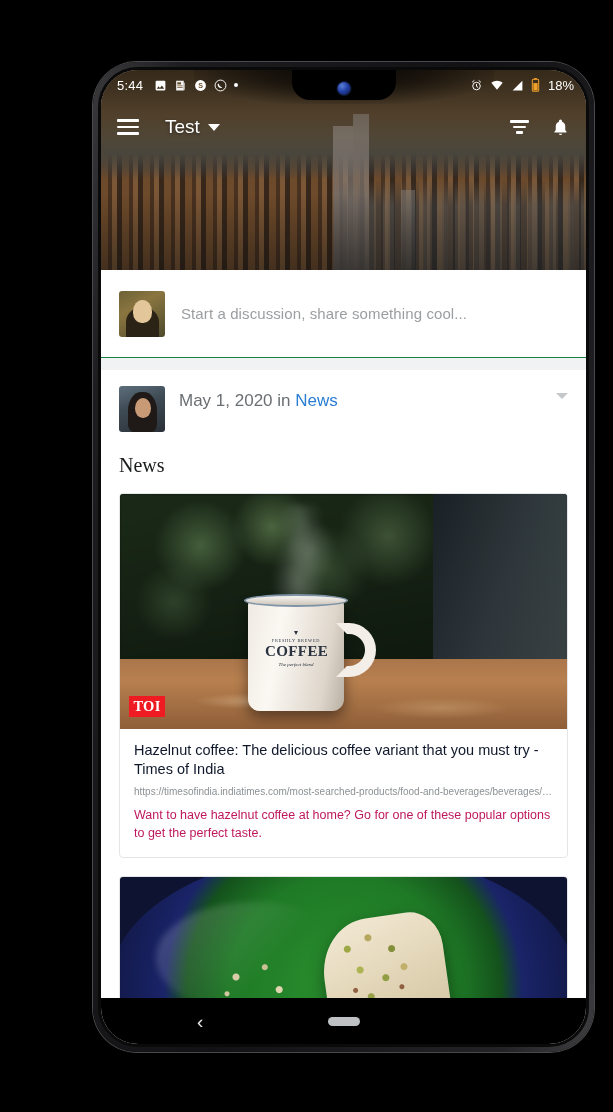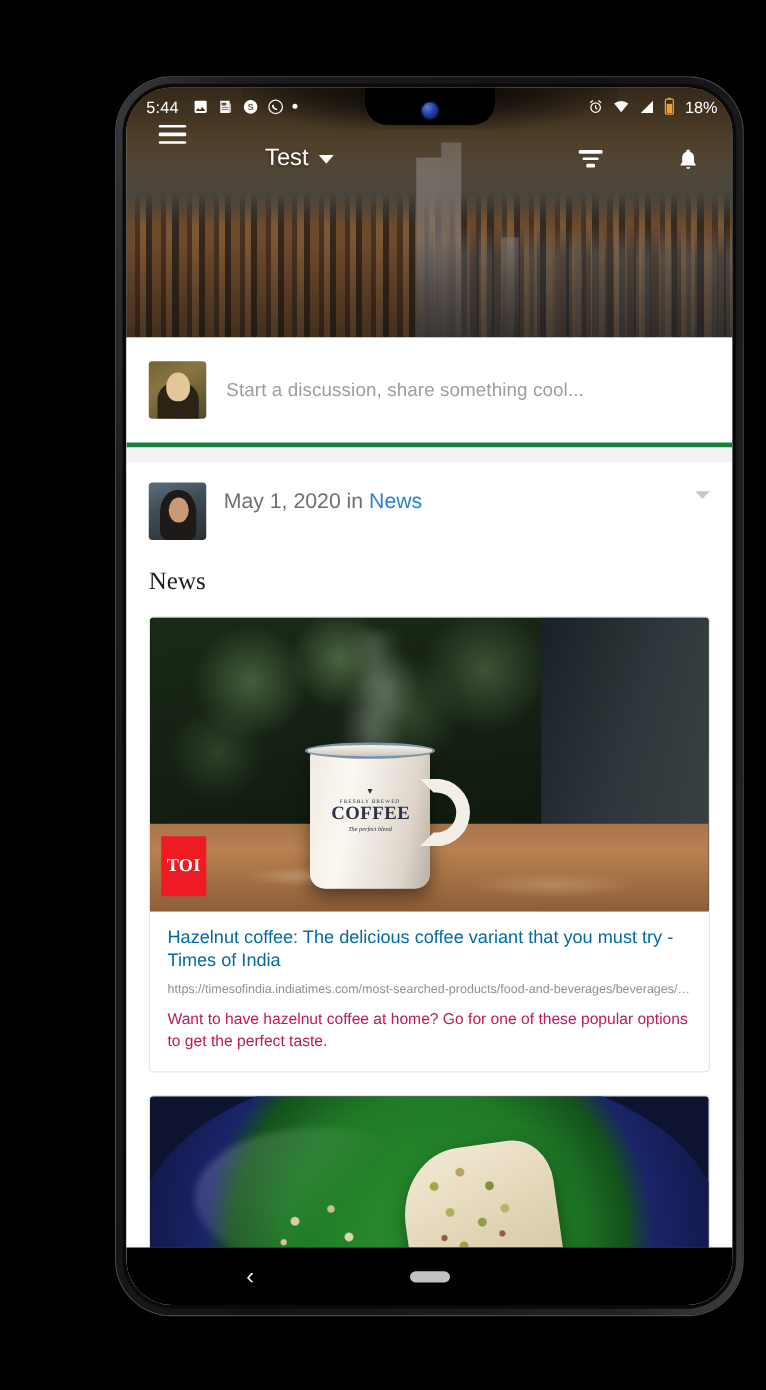--- a/index.html
+++ b/index.html
@@ -170,23 +170,23 @@
   .sb-ico svg { display: block; }
   .sb-pct { font-size: 13px; margin-left: 1px; }
   .dot-ico { width: 4px; height: 4px; border-radius: 50%; background: #fff; }
 
   
   .app-bar {
     position: relative;
     z-index: 30;
     height: 54px;
     display: flex;
-    padding: 0 26px;
+    align-items: center;
+    padding: 0 16px;
     color: #fff;
-    gap: 37px;
   }
   .hamburger { width: 22px; display: flex; flex-direction: column; gap: 4px; cursor: pointer; }
   .hamburger span { display: block; height: 2.4px; background: #fff; border-radius: 1px; }
   .app-title {
     margin-left: 26px;
     font-size: 19px;
     color: #fff;
     display: flex;
     align-items: center;
     gap: 8px;
@@ -248,21 +248,21 @@
     overflow: hidden;
   }
 
   .composer {
     background: #fff;
     display: flex;
     align-items: center;
     gap: 16px;
     padding: 16px 18px;
     height: 88px;
-    border-bottom: 4px solid #15803d;
+    border-bottom: 1px solid #15803d;
     cursor: pointer;
   }
   .avatar {
     width: 46px; height: 46px;
     border-radius: 3px;
     flex: none;
     overflow: hidden;
     position: relative;
   }
   .avatar-mona {
@@ -477,36 +477,36 @@
     background:
       radial-gradient(ellipse at 40% 80%, rgba(225,235,225,0.30) 0px, rgba(225,235,225,0) 26px),
       radial-gradient(ellipse at 58% 46%, rgba(215,228,215,0.26) 0px, rgba(215,228,215,0) 24px),
       radial-gradient(ellipse at 44% 16%, rgba(210,225,210,0.2) 0px, rgba(210,225,210,0) 22px);
     filter: blur(3px);
   }
   .toi-logo {
     position: absolute;
     left: 9px;
     bottom: 12px;
-    width: 36px; height: 48px;
+    width: 36px; height: 21px;
     background: #ef1b23;
     display: flex;
     align-items: center;
     justify-content: center;
     color: #fff;
     font-family: "Liberation Serif", serif;
     font-weight: bold;
     font-size: 14.5px;
     letter-spacing: 0.3px;
   }
 
   .link-body { padding: 12px 14px 14px 14px; }
   .link-title {
     font-size: 14.5px;
-    color: #0369a1;
+    color: #0f172a;
     line-height: 1.32;
   }
   .link-url {
     margin-top: 7px;
     font-size: 10px;
     color: #8d9194;
     white-space: nowrap;
     overflow: hidden;
     text-overflow: ellipsis;
   }

